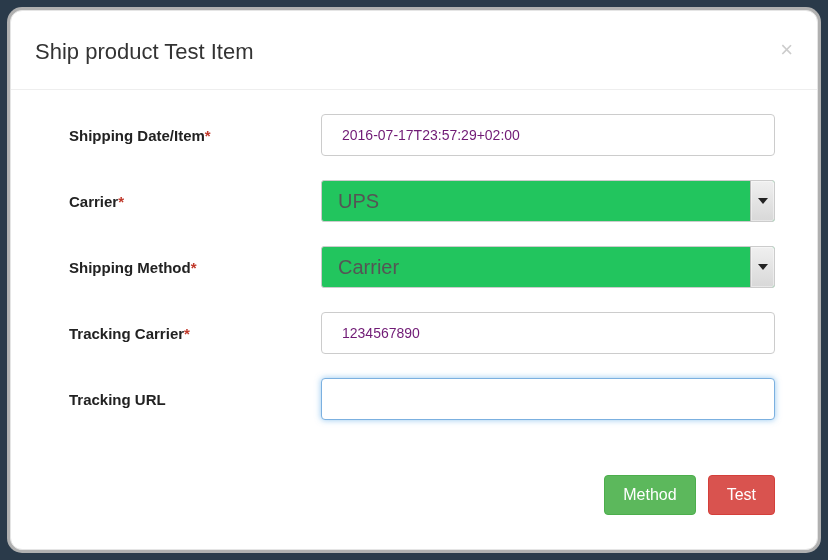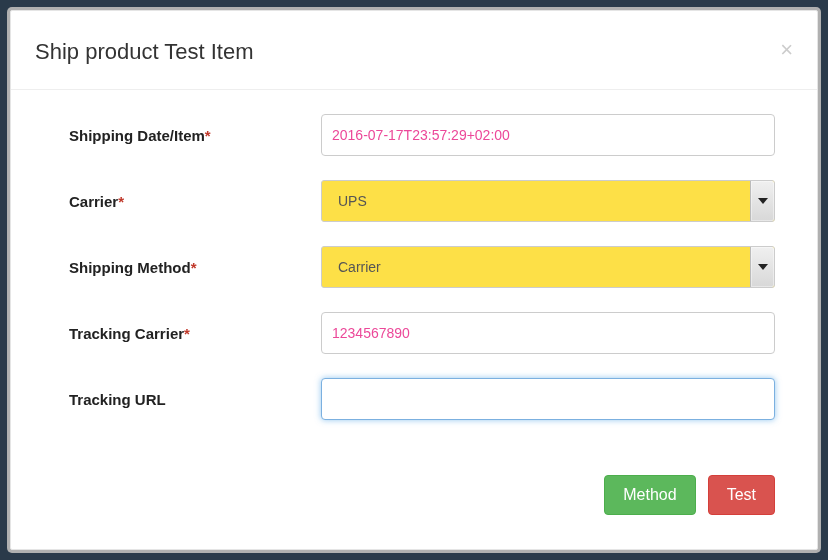--- a/index.html
+++ b/index.html
@@ -13,21 +13,21 @@
     width: 828px; height: 560px;
     position: relative;
     background: #2a3a4a;
     padding: 10px;
   }
   .modal {
     position: absolute;
     left: 10px; top: 10px; right: 10px; bottom: 10px;
     background: #fff;
     border: 1px solid #e5e5e5;
-    border-radius: 2px;
+    border-radius: 12px;
     box-shadow: 0 0 0 3px #b0b0b0;
     display: flex;
     flex-direction: column;
     overflow: hidden;
     justify-content: flex-end;
   }
   .modal-header {
     padding: 28px 24px 24px 24px;
     border-bottom: 1px solid #eee;
     display: flex;
@@ -69,45 +69,45 @@
     color: #c0392b;
   }
   .form-control-wrap {
     flex: 1;
   }
   .text-input {
     width: 100%;
     height: 42px;
     border: 1px solid #ccc;
     border-radius: 4px;
-    padding: 0 10px;
+    padding: 0 20px;
     font-size: 14px;
-    color: #ec4899;
+    color: #701a75;
     font-family: inherit;
     outline: none;
     background: #fff;
   }
   .text-input.focused {
     border-color: #7bb0e0;
     box-shadow: 0 0 6px rgba(102,175,233,0.7);
   }
   .select-wrap {
     position: relative;
     width: 100%;
   }
   .select-input {
     width: 100%;
     height: 42px;
     border: 1px solid #ccc;
     border-radius: 3px;
     padding: 0 40px 0 16px;
-    font-size: 14px;
+    font-size: 20px;
     color: #555;
     line-height: 40px;
-    background: #fde047;
+    background: #22c55e;
     cursor: pointer;
   }
   .select-arrow-box {
     position: absolute;
     right: 1px; top: 1px; bottom: 1px;
     width: 24px;
     background: linear-gradient(#f0f0f0, #d8d8d8);
     border-left: 1px solid #bbb;
     border-radius: 0 2px 2px 0;
     box-shadow: inset 0 0 0 1px rgba(255,255,255,0.4);

